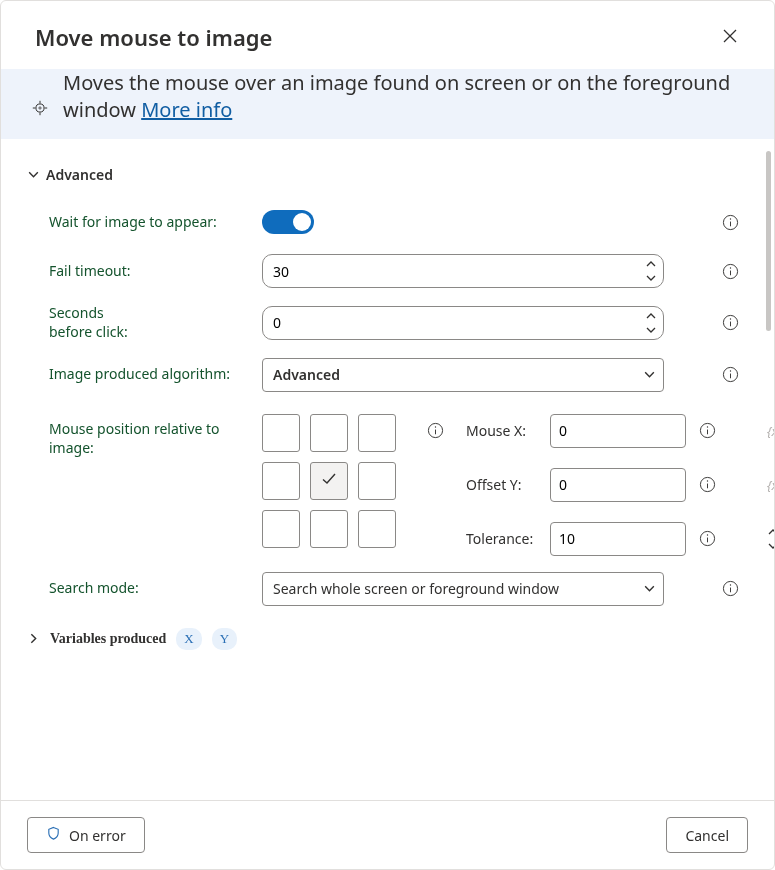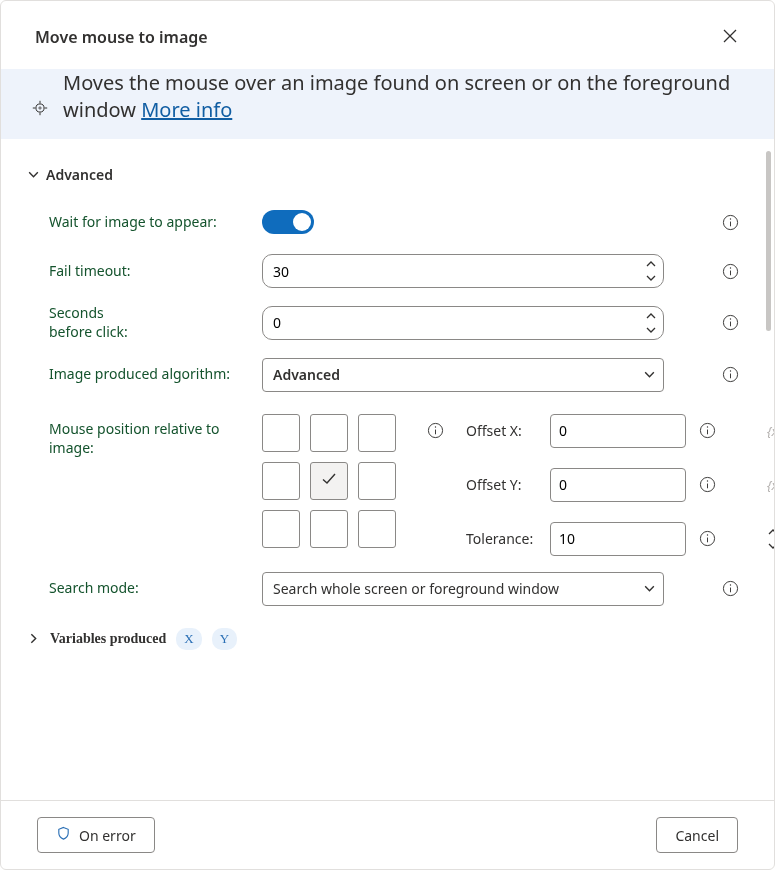--- a/index.html
+++ b/index.html
@@ -18,21 +18,21 @@
     border: 1px solid #e1dfdd;
     border-radius: 6px;
     background: #fff;
     position: relative;
   }
   .titlebar {
     display: flex; align-items: center; justify-content: space-between;
     padding: 20px 28px 16px 34px;
   }
   .title {
-    font-size: 16px; font-weight: 600;
+    font-size: 22px; font-weight: 600;
   }
   .close-btn {
     width: 32px; height: 32px;
     display: flex; align-items: center; justify-content: center;
     border: none; background: transparent; cursor: pointer;
     color: #323130;
   }
   .close-btn svg { width: 14px; height: 14px; }
   .info-banner {
     background: #eef3fb;
@@ -164,21 +164,21 @@
   .badge {
     background: #e8f1fb; color: #2a6fb5;
     border-radius: 10px; height: 22px; min-width:22px;
     padding: 0 8px; font-size: 13px;
     display:inline-flex; align-items:center; justify-content:center;
   }
   
   .footer {
     border-top: 1px solid #e1dfdd;
     display: flex; align-items: center;
-    padding: 16px 36px;
+    padding: 16px 26px;
     gap: 10px;
   }
   .btn {
     height: 36px; border-radius: 4px;
     font-size: 14px; font-family: inherit;
     padding: 0 18px; cursor: pointer;
     display:inline-flex; align-items:center; gap:8px;
   }
   .btn-secondary {
     background: #fff; border: 1px solid #8a8886; color: #323130;
@@ -365,21 +365,21 @@
         <span class="info-icon" style="margin-top:8px">
           <svg viewBox="0 0 18 18" fill="none" stroke="#323130" stroke-width="1">
               <circle cx="9" cy="9" r="7.5"></circle>
               <line x1="9" y1="8" x2="9" y2="13"></line>
               <circle cx="9" cy="5.3" r="0.7" fill="#323130" stroke="none"></circle>
             </svg>
         </span>
 
         <div class="offset-block">
           <div class="offset-row">
-            <div class="olabel">Offset X:</div>
+            <div class="olabel">Mouse X:</div>
             <div class="small-num">
               <input type="text" value="0" style="">
               <span class="vartoken">{x}</span>
             </div>
             <span class="info-icon">
               <svg viewBox="0 0 18 18" fill="none" stroke="#323130" stroke-width="1">
                   <circle cx="9" cy="9" r="7.5"></circle>
                   <line x1="9" y1="8" x2="9" y2="13"></line>
                   <circle cx="9" cy="5.3" r="0.7" fill="#323130" stroke="none"></circle>
                 </svg>

